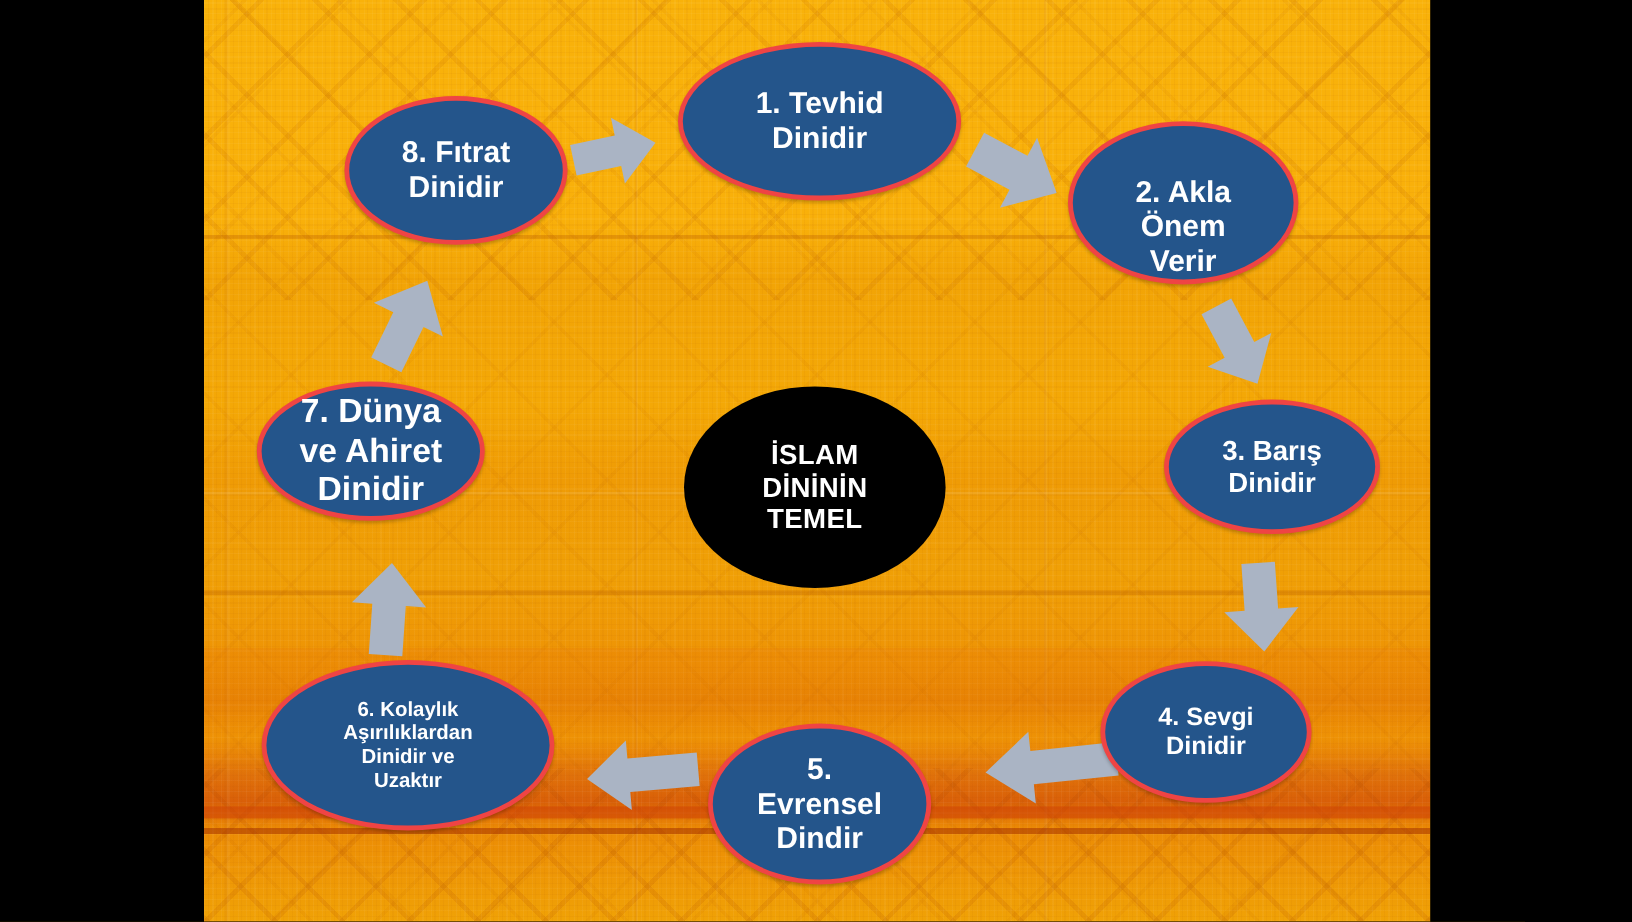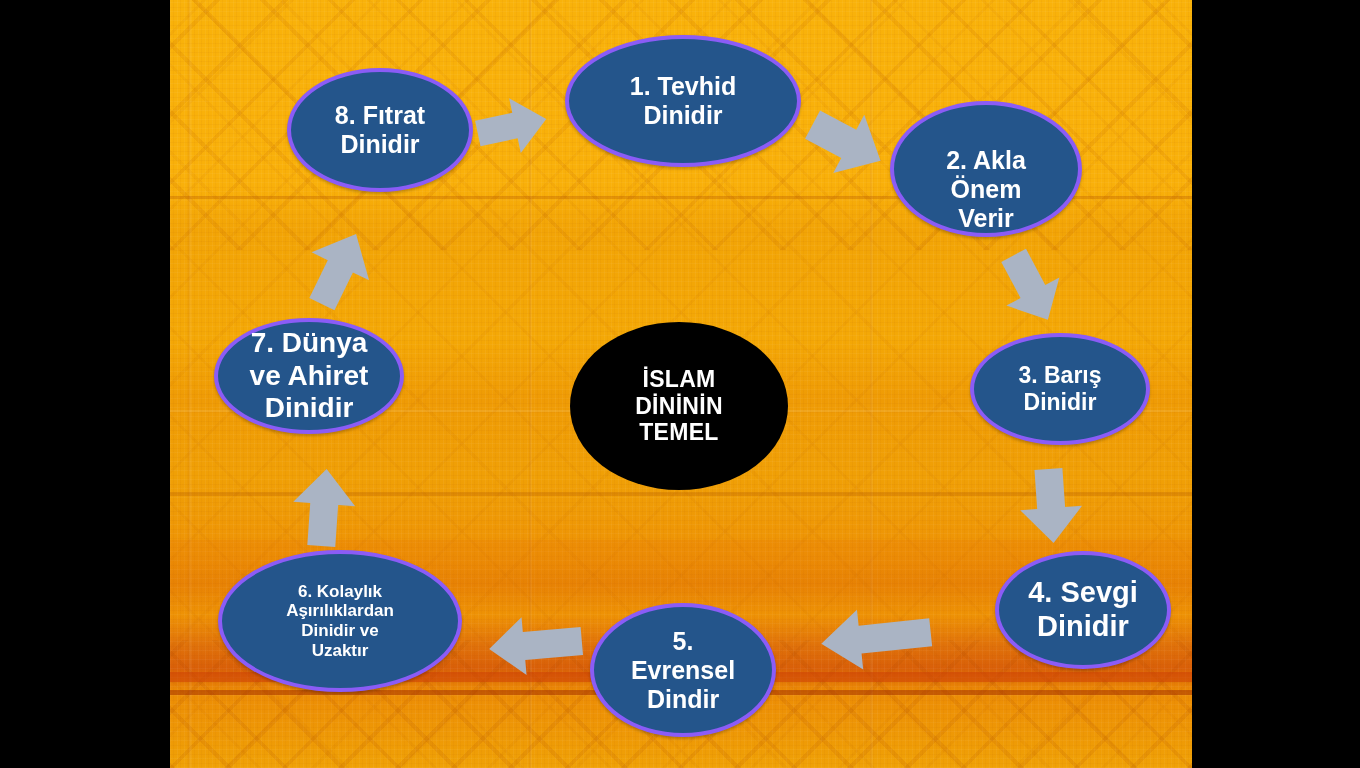--- a/index.html
+++ b/index.html
@@ -113,21 +113,21 @@
     justify-content: center;
     text-align: center;
     border-radius: 50%;
     color: #ffffff;
     font-weight: bold;
     line-height: 1.16;
     box-sizing: border-box;
   }
   .node-blue {
     background: #24558b;
-    border: 4px solid #8b5cf6;
+    border: 4px solid #ef4444;
     box-shadow: 0 2px 3px rgba(0,0,0,0.22);
   }
   .node-center {
     background: #000000;
     border: none;
     align-items: center;
   }
   .node span { display: block; padding: 0 6px; }
 
   
@@ -242,21 +242,21 @@
       </div>
     </div>
 
     <div class="node node-blue" style="left:800px; top:333px; width:180px; height:112px; font-size:23px;">
       <div>
         <span>3. Barış</span>
         <span>Dinidir</span>
       </div>
     </div>
 
-    <div class="node node-blue" style="left:825px; top:551px; width:176px; height:118px; font-size:29px;justify-content:center;">
+    <div class="node node-blue" style="left:747px; top:551px; width:176px; height:118px; font-size:21px;justify-content:center;">
       <div>
         <span>4. Sevgi</span>
         <span>Dinidir</span>
       </div>
     </div>
 
     <div class="node node-blue" style="left:420px; top:603px; width:186px; height:134px; font-size:25px;">
       <div>
         <span>5.</span>
         <span>Evrensel</span>
@@ -274,21 +274,21 @@
     </div>
 
     <div class="node node-blue" style="left:44px; top:318px; width:190px; height:116px; font-size:28px;">
       <div>
         <span>7. Dünya</span>
         <span>ve Ahiret</span>
         <span>Dinidir</span>
       </div>
     </div>
 
-    <div class="node node-blue" style="left:117px; top:68px; width:186px; height:124px; font-size:25px;">
+    <div class="node node-blue" style="left:117px; top:80px; width:186px; height:124px; font-size:25px;">
       <div>
         <span>8. Fıtrat</span>
         <span>Dinidir</span>
       </div>
     </div>
 
   </div>
 
   <div style="position:absolute;left:0;top:0;width:170px;height:768px;background:#000;"></div>
   <div style="position:absolute;left:1192px;top:0;width:168px;height:768px;background:#000;"></div>

